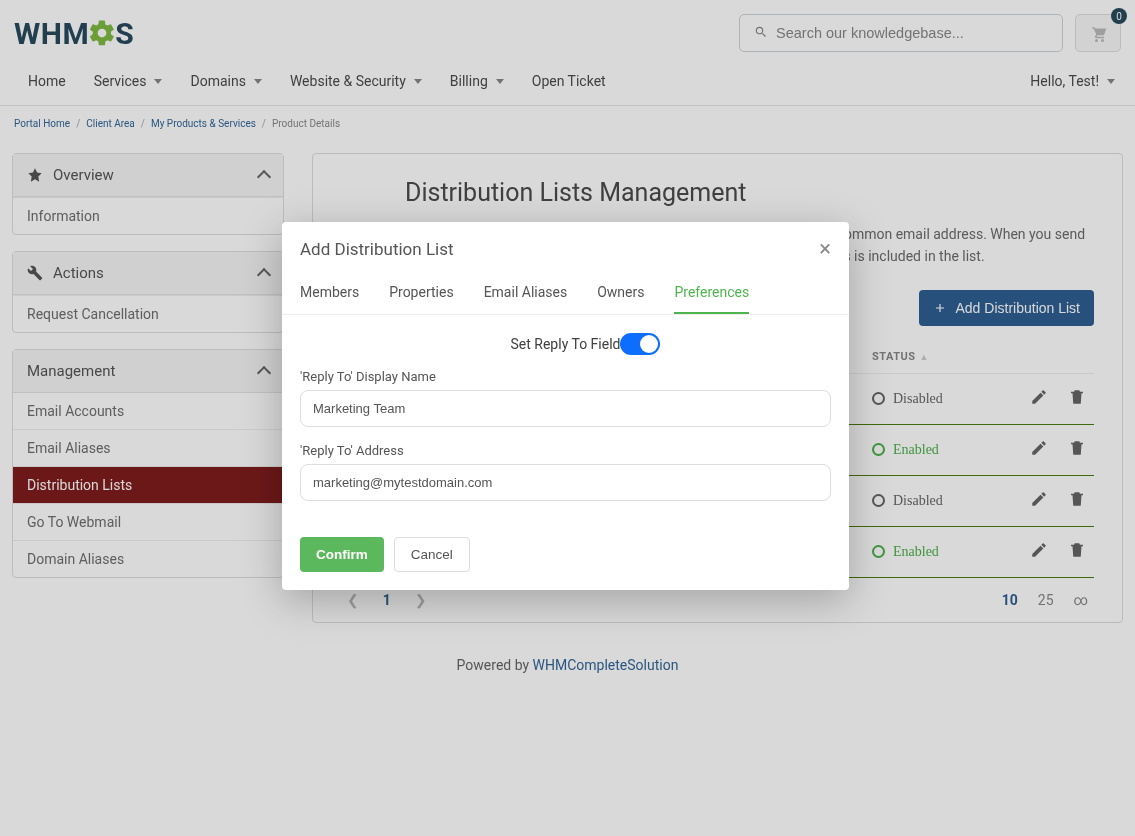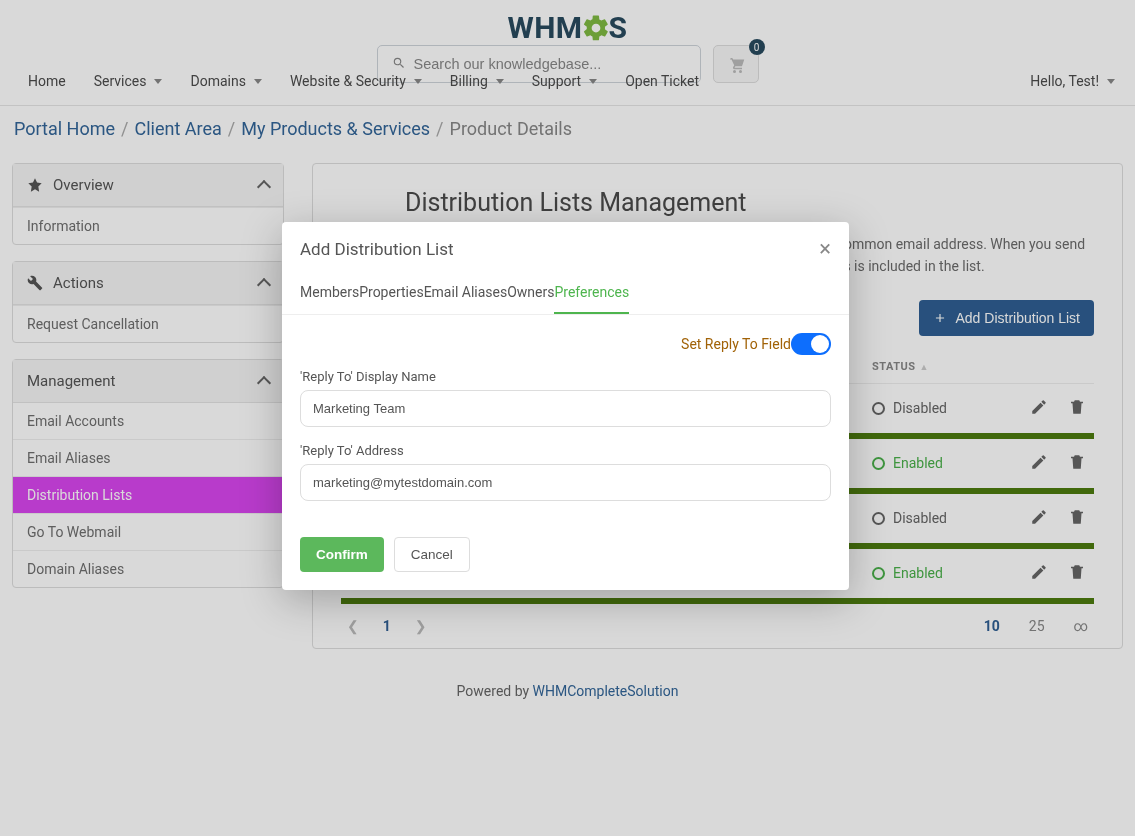--- a/index.html
+++ b/index.html
@@ -1,88 +1,88 @@
 <!DOCTYPE html>
 <html><head>
 <meta charset="utf-8">
 <style>
   * { box-sizing: border-box; margin: 0; padding: 0; }
   body { font-family: -apple-system, BlinkMacSystemFont, "Segoe UI", Roboto, sans-serif; font-size: 14px; color: #444; background: #fff; width: 1135px; height: 836px; position: relative; overflow: hidden; }
   .overlay { position: absolute; inset: 0; background: rgba(0,0,0,0.15); z-index: 5; }
   
-  .header { display: flex; align-items: center; justify-content: space-between; padding: 10px 14px 0 14px; height: 56px; flex-direction: column; }
+  .header { display: flex; align-items: center; justify-content: space-between; padding: 10px 14px 0 14px; height: 56px; }
   .logo { display: flex; align-items: center; font-size: 30px; font-weight: 700; color: #294b5f; letter-spacing: 0.5px; }
   .logo .gear { color: #7fba42; display: inline-flex; align-items: center; margin: 0 -2px; }
   .header-right { display: flex; align-items: center; gap: 12px; }
   .search-wrap { display: flex; align-items: center; border: 1px solid #ced4da; border-radius: 5px; background: #fff; width: 324px; height: 38px; }
   .search-icon { color: #888; padding: 0 8px 0 14px; }
   .search-input { border: none; outline: none; flex: 1; font-size: 14.5px; color: #555; background: transparent; }
   .search-input::placeholder { color: #888; }
   .cart-btn { position: relative; width: 46px; height: 38px; border: 1px solid #ddd; border-radius: 5px; background: #f7f7f7; display: flex; align-items: center; justify-content: center; color: #bbb; }
   .cart-badge { position: absolute; top: -7px; right: -7px; background: #294b5f; color: #fff; font-size: 10px; width: 16px; height: 16px; border-radius: 8px; display: flex; align-items: center; justify-content: center; }
   
   .navbar { display: flex; align-items: center; justify-content: space-between; padding: 0 14px; border-bottom: 1px solid #e5e5e5; height: 50px; }
   .nav-left { display: flex; gap: 0; }
   .nav-item { padding: 14px 14px; color: #4c4c4c; cursor: pointer; display: flex; align-items: center; gap: 4px; }
   .chev::after { content: ""; display: inline-block; border-left: 4px solid transparent; border-right: 4px solid transparent; border-top: 5px solid #888; margin-left: 4px; position: relative; top: 1px; }
   .nav-right .nav-item { padding-right: 6px; }
   
-  .breadcrumb { padding: 12px 14px; color: #888; font-size: 18px; }
+  .breadcrumb { padding: 12px 14px; color: #888; font-size: 10px; }
   .breadcrumb a { color: #336699; text-decoration: none; }
   .breadcrumb .sep { color: #aaa; padding: 0 6px; }
   
   .main { display: flex; gap: 28px; padding: 12px 12px 0 12px; }
   .sidebar { width: 272px; flex-shrink: 0; }
   .panel { border: 1px solid #ddd; border-radius: 4px; margin-bottom: 16px; background: #fff; }
   .panel-head { background: #f5f5f5; padding: 12px 14px; font-size: 15px; color: #555; display: flex; align-items: center; justify-content: space-between; border-bottom: 1px solid #e3e3e3; }
   .panel-head .left { display: flex; align-items: center; gap: 10px; }
   .panel-head svg.icon { width: 16px; height: 16px; }
   .panel-item { padding: 10px 14px; border-top: 1px solid #eee; color: #6f6f6f; cursor: pointer; }
   .panel-item:first-of-type { border-top: none; }
-  .panel-item.active { background: #d946ef; color: #fff; }
+  .panel-item.active { background: #7f1d1d; color: #fff; }
   .chev-up::after { content: ""; display: inline-block; width: 8px; height: 8px; border-left: 2px solid #666; border-top: 2px solid #666; transform: rotate(45deg); position: relative; top: 2px; }
   
   .content { flex: 1; border: 1px solid #ddd; border-radius: 4px; padding: 24px 28px 10px 28px; background: #fff; }
   .page-title { font-size: 25px; font-weight: 400; color: #4c4c4c; margin-bottom: 16px; margin-left: 64px; }
   .page-desc { color: #6c6c6c; line-height: 1.6; margin-bottom: 22px; margin-left: 22px; }
   .toolbar { display: flex; justify-content: space-between; align-items: center; margin-bottom: 14px; }
   .table-search { border: 1px solid #ddd; border-radius: 4px; padding: 8px 12px 8px 34px; width: 210px; font-size: 13px; position: relative; background: #fff; }
   .table-search-wrap { position: relative; }
   .table-search-wrap .sicon { position: absolute; left: 10px; top: 9px; color: #aaa; }
   .add-btn { background: #2f5f93; color: #fff; border: none; border-radius: 4px; padding: 10px 14px; font-size: 14px; display: flex; align-items: center; gap: 8px; cursor: pointer; }
   table.list { width: 100%; border-collapse: collapse; }
   table.list th { text-align: left; font-size: 11px; font-weight: 700; color: #888; letter-spacing: 0.5px; padding: 10px 8px; border-bottom: 1px solid #eee; }
   table.list th .sort { color: #ccc; font-size: 9px; margin-left: 4px; }
-  table.list td { padding: 14px 8px; border-bottom: 6px solid #4d7c0f; color: #555; vertical-align: middle; }
+  table.list td { padding: 14px 8px; border-bottom: 1px solid #4d7c0f; color: #555; vertical-align: middle; font-family: Liberation Serif, serif; }
   .chk { width: 18px; height: 18px; border: 1px solid #ddd; border-radius: 3px; display: inline-block; }
   .status { display: flex; align-items: center; gap: 8px; }
   .status-ring { width: 13px; height: 13px; border-radius: 50%; display: inline-block; }
   .ring-disabled { border: 2.5px solid #666; }
   .ring-enabled { border: 2.5px solid #4ab04a; }
   .txt-disabled { color: #666; }
   .txt-enabled { color: #4ab04a; }
   .act-icons { display: flex; gap: 20px; justify-content: flex-end; color: #666; }
   .act-icons svg { width: 18px; height: 18px; cursor: pointer; }
   .pager { display: flex; justify-content: space-between; align-items: center; padding: 14px 6px 4px 6px; color: #888; }
   .pager-left { display: flex; align-items: center; gap: 24px; }
   .pager-left .cur { color: #2f5f93; font-weight: 700; }
-  .pager-right { display: flex; gap: 29px; align-items: center; }
+  .pager-right { display: flex; gap: 20px; align-items: center; }
   .pager-right .cur { color: #2f5f93; font-weight: 700; }
   .footer { text-align: center; padding: 34px 0 12px 0; color: #666; }
   .footer a { color: #336699; text-decoration: none; }
   
   .modal { position: absolute; left: 282px; top: 222px; width: 567px; background: #fff; border-radius: 4px; box-shadow: 0 10px 40px rgba(0,0,0,0.25); z-index: 10; }
   .modal-head { display: flex; justify-content: space-between; align-items: center; padding: 16px 18px; }
   .modal-title { font-size: 17px; color: #555; }
   .modal-close { color: #888; cursor: pointer; font-size: 22px; line-height: 1; }
-  .modal-tabs { display: flex; padding: 0 18px; border-bottom: 1px solid #eee; }
+  .modal-tabs { display: flex; gap: 30px; padding: 0 18px; border-bottom: 1px solid #eee; }
   .modal-tab { padding: 8px 0 12px 0; color: #555; cursor: pointer; }
   .modal-tab.active { color: #4eb54e; border-bottom: 2px solid #4eb54e; }
   .modal-body { padding: 18px 18px 8px 18px; }
-  .toggle-row { display: flex; justify-content: flex-end; align-items: center; margin-bottom: 14px; color: #a16207; margin-left: 40px; }
+  .toggle-row { display: flex; justify-content: center; align-items: center; margin-bottom: 14px; color: #404040; margin-left: 40px; }
   .toggle { width: 40px; height: 22px; background: #0d6efd; border-radius: 11px; position: relative; cursor: pointer; }
   .toggle .knob { position: absolute; right: 2px; top: 2px; width: 18px; height: 18px; background: #fff; border-radius: 50%; }
   .form-label { font-size: 13px; color: #555; margin-bottom: 6px; display: block; }
   .form-input { width: 100%; border: 1px solid #ddd; border-radius: 8px; padding: 10px 12px; font-size: 13px; color: #555; margin-bottom: 16px; outline: none; }
   .modal-foot { padding: 12px 18px 18px 18px; display: flex; gap: 10px; }
   .btn-confirm { background: #5cb85c; color: #fff; border: none; border-radius: 4px; padding: 9px 16px; font-size: 13.5px; cursor: pointer; font-weight:600; }
   .btn-cancel { background: #fff; color: #555; border: 1px solid #ddd; border-radius: 4px; padding: 9px 16px; font-size: 13.5px; cursor: pointer; }
 </style>
 </head>
 <body>
@@ -115,21 +115,20 @@
   </div>
 </div>
 
 <div class="navbar">
   <div class="nav-left" id="nav-left">
       <div class="nav-item">Home</div>
       <div class="nav-item chev">Services</div>
       <div class="nav-item chev">Domains</div>
       <div class="nav-item chev">Website &amp; Security</div>
       <div class="nav-item chev">Billing</div>
-      <div class="nav-item chev">Support</div>
       <div class="nav-item">Open Ticket</div>
     </div>
   <div class="nav-right">
     <div class="nav-item chev">
         <span>Hello, Test!</span>
       </div>
   </div>
 </div>
 
 <div class="breadcrumb" id="breadcrumb"><a href="#">Portal Home</a><span class="sep">/</span><a href="#">Client Area</a><span class="sep">/</span><a href="#">My Products &amp; Services</a><span class="sep">/</span><span>Product Details</span></div>

